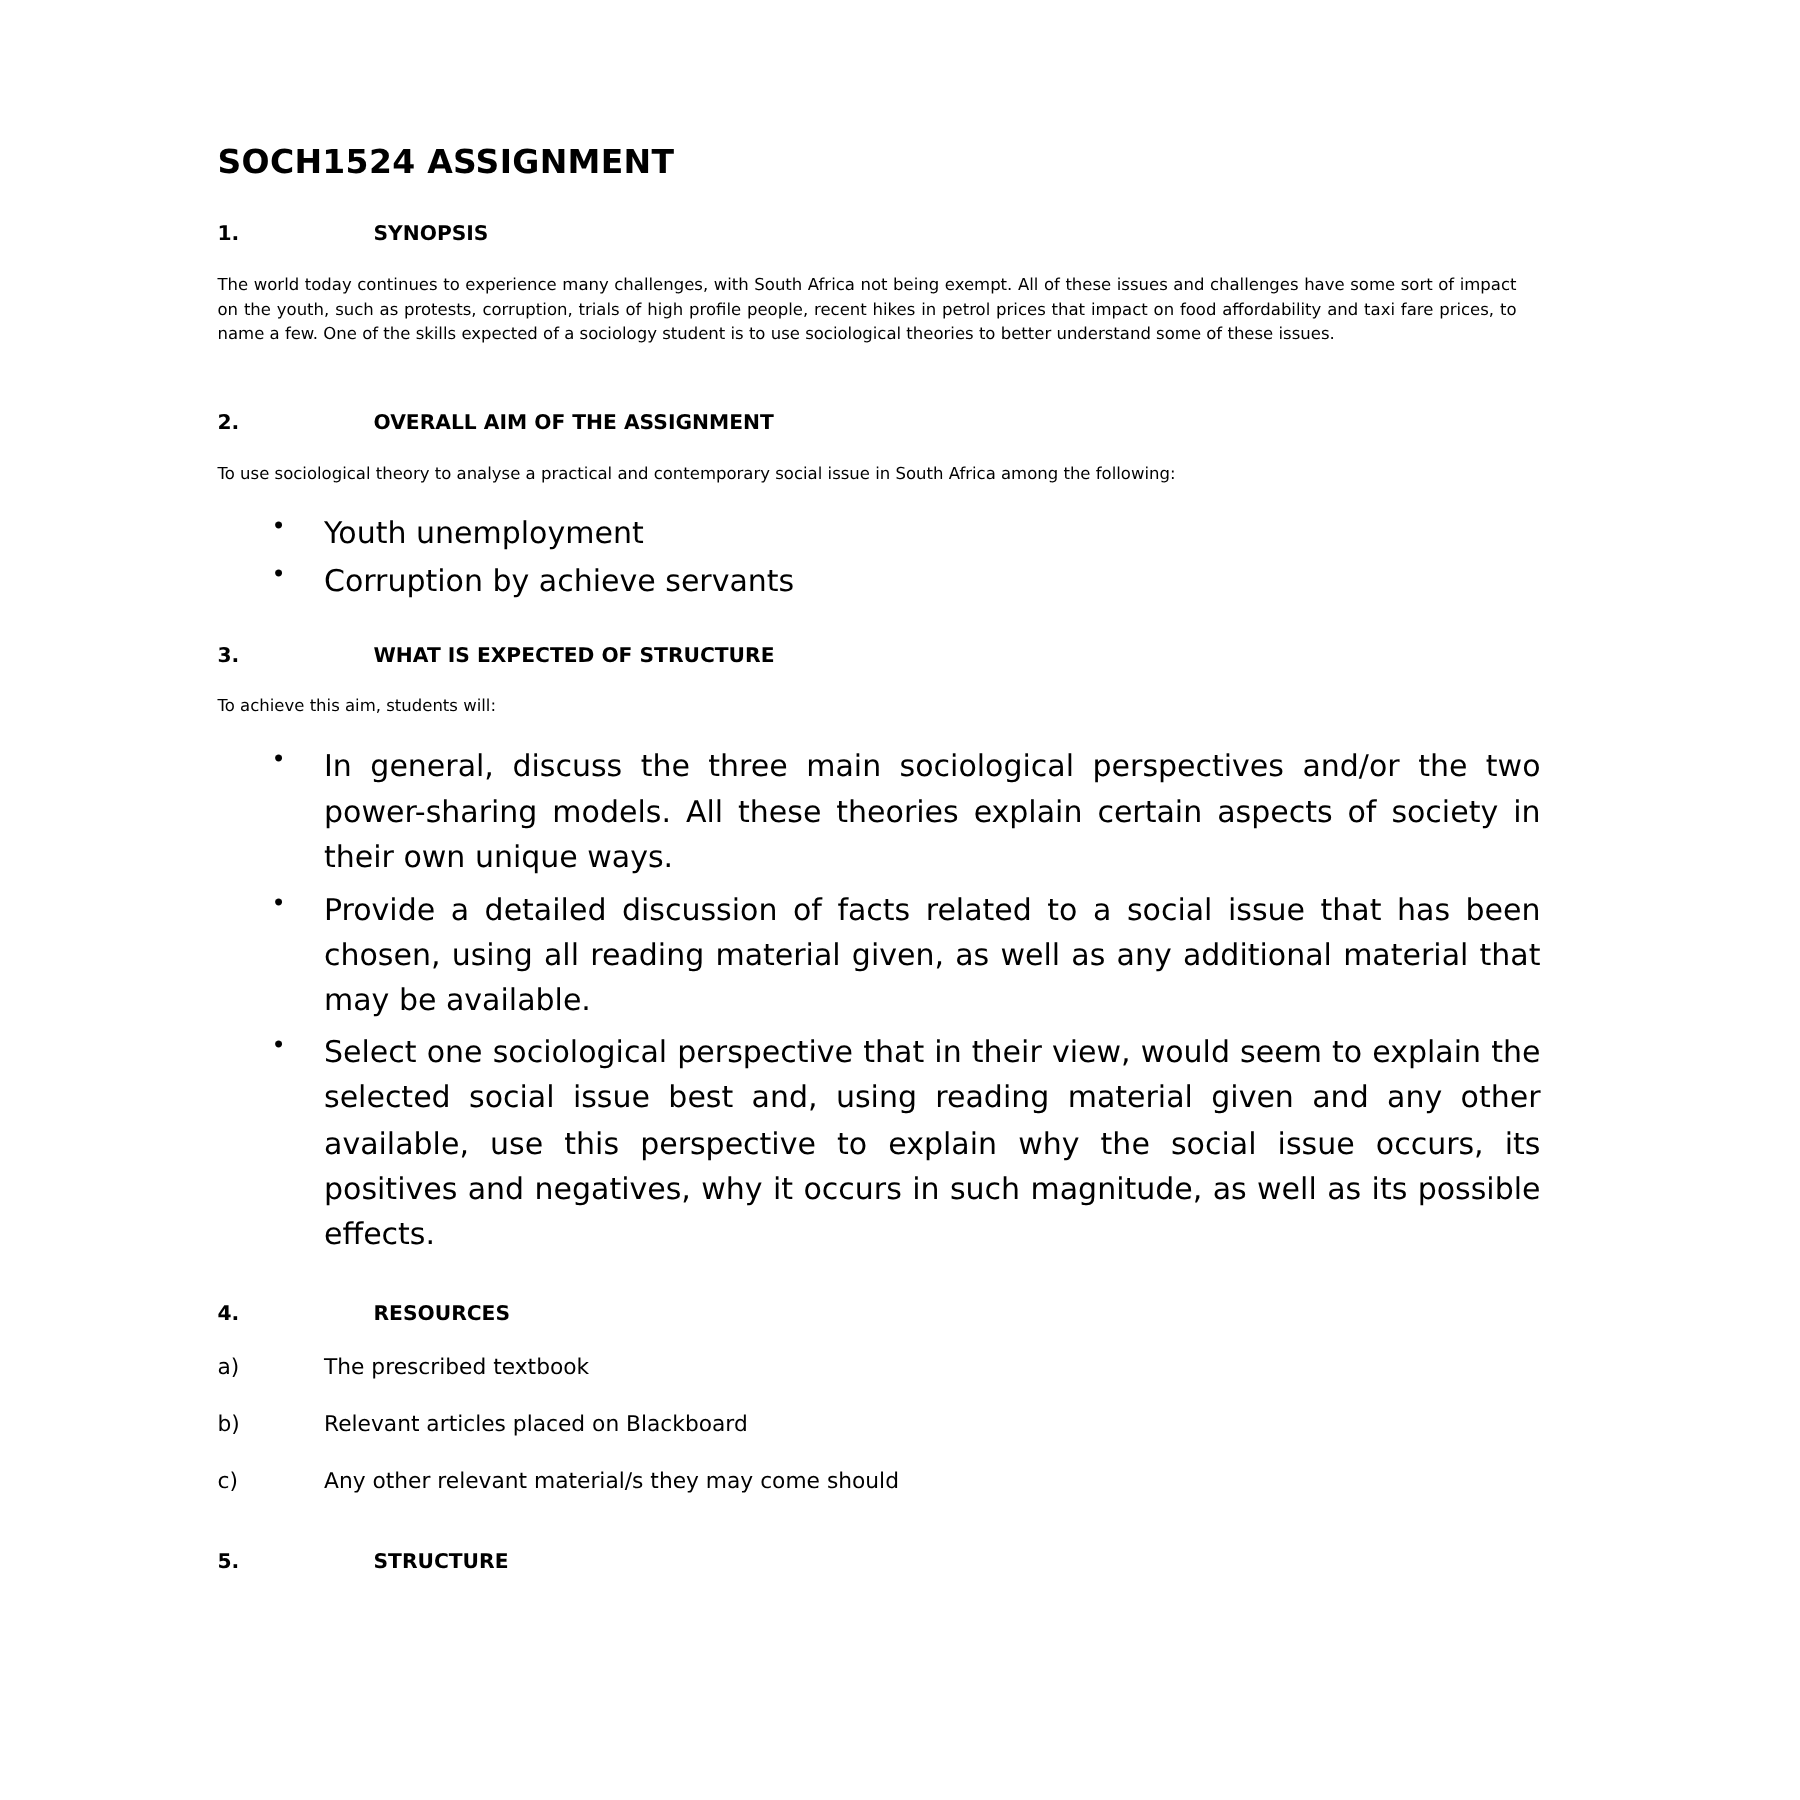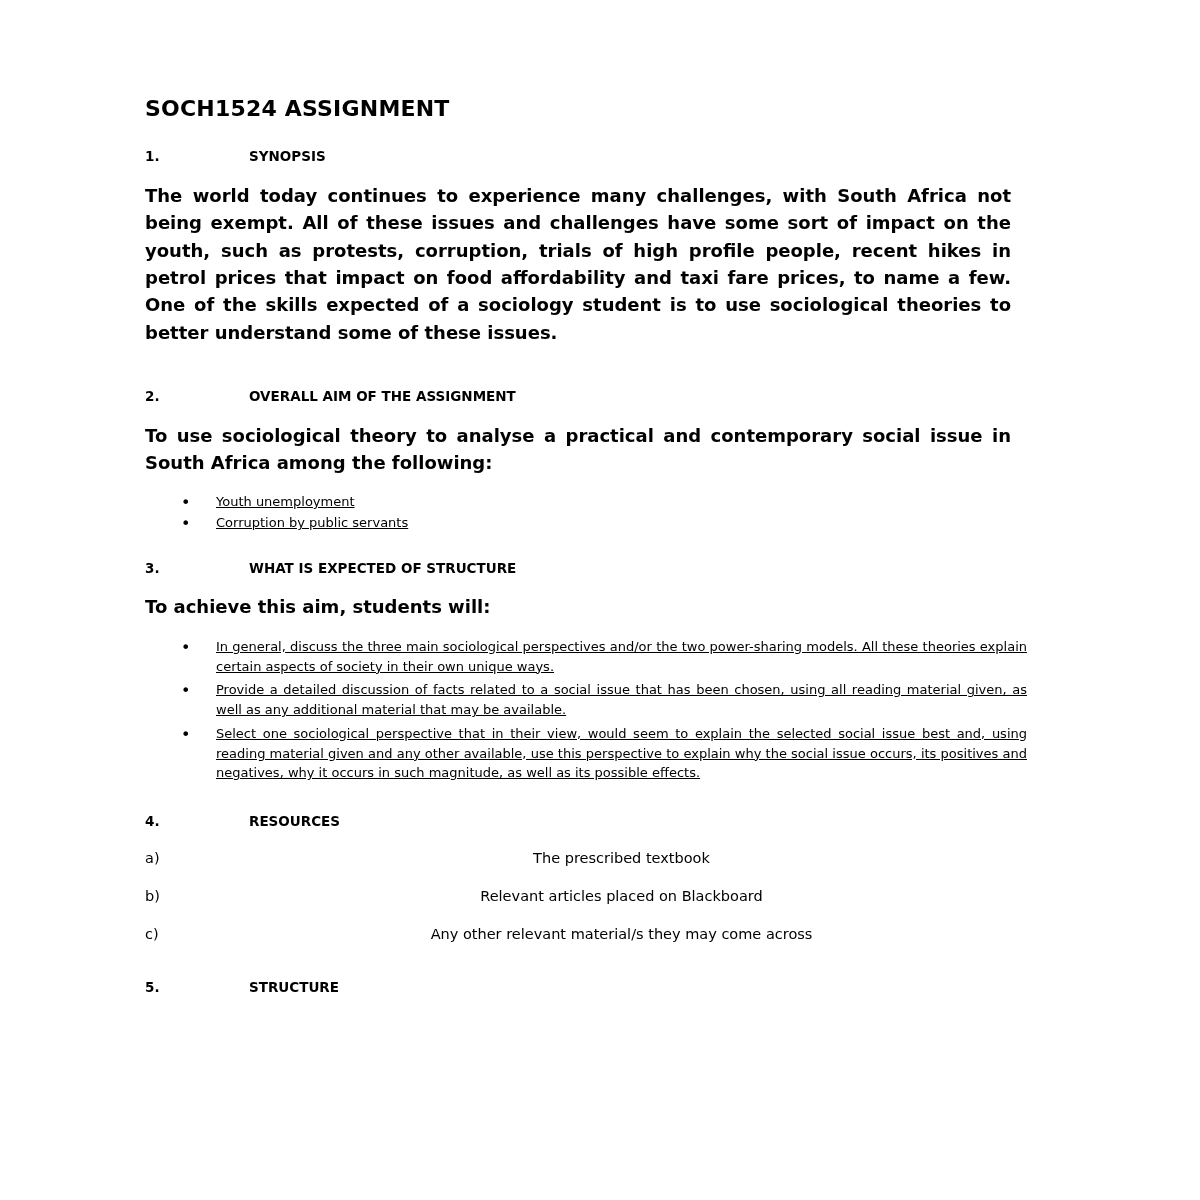--- a/index.html
+++ b/index.html
@@ -38,41 +38,39 @@
   }
   .section-heading .num {
     width: 71px;
     flex: 0 0 71px;
   }
   .section-heading .label {
     flex: 1;
     margin-left: 33px;
   }
   p.body-text {
-    font-size: 18px;
+    font-size: 11px;
     line-height: 1.52;
     margin: 0 16px 16px 0;
     text-align: justify;
-    font-weight: bold;
   }
   .gap-lg { height: 26px; }
   .gap-md { height: 18px; }
   ul.bullets {
     list-style: none;
     margin: 0;
     padding: 0;
   }
   ul.bullets li {
     position: relative;
-    font-size: 13px;
+    font-size: 20px;
     line-height: 1.52;
     padding-left: 71px;
     margin-bottom: 1px;
     text-align: justify;
-    text-decoration: underline;
   }
   ul.bullets li::before {
     content: "\2022";
     position: absolute;
     left: 36px;
     top: -1px;
     font-size: 16px;
     line-height: 1.52;
   }
   ul.bullets.spaced li {
@@ -83,21 +81,20 @@
     font-size: 14.5px;
     line-height: 1.52;
     margin-bottom: 16px;
   }
   .lettered-row .letter {
     width: 71px;
     flex: 0 0 71px;
   }
   .lettered-row .text {
     flex: 1;
-    text-align: center;
   }
 </style>
 </head>
 <body>
 
 <div class="page">
 
   <h1 class="doc-title">SOCH1524 ASSIGNMENT</h1>
 
   <div class="section-heading">
@@ -108,21 +105,21 @@
 
   <div class="gap-lg"></div>
 
   <div class="section-heading">
     <span class="num">2.</span>
     <span class="label">OVERALL AIM OF THE ASSIGNMENT</span>
   </div>
   <p class="body-text">To use sociological theory to analyse a practical and contemporary social issue in South Africa among the following:</p>
   <ul class="bullets">
     <li>Youth unemployment</li>
-    <li>Corruption by public servants</li>
+    <li>Corruption by achieve servants</li>
   </ul>
 
   <div class="gap-lg"></div>
 
   <div class="section-heading">
     <span class="num">3.</span>
     <span class="label">WHAT IS EXPECTED OF STRUCTURE</span>
   </div>
   <p class="body-text">To achieve this aim, students will:</p>
   <ul class="bullets spaced">
@@ -140,21 +137,21 @@
   <div class="lettered-row">
     <span class="letter">a)</span>
     <span class="text">The prescribed textbook</span>
   </div>
   <div class="lettered-row">
     <span class="letter">b)</span>
     <span class="text">Relevant articles placed on Blackboard</span>
   </div>
   <div class="lettered-row">
     <span class="letter">c)</span>
-    <span class="text">Any other relevant material/s they may come across</span>
+    <span class="text">Any other relevant material/s they may come should</span>
   </div>
 
   <div class="gap-md"></div>
 
   <div class="section-heading">
     <span class="num">5.</span>
     <span class="label">STRUCTURE</span>
   </div>
 
 </div>

